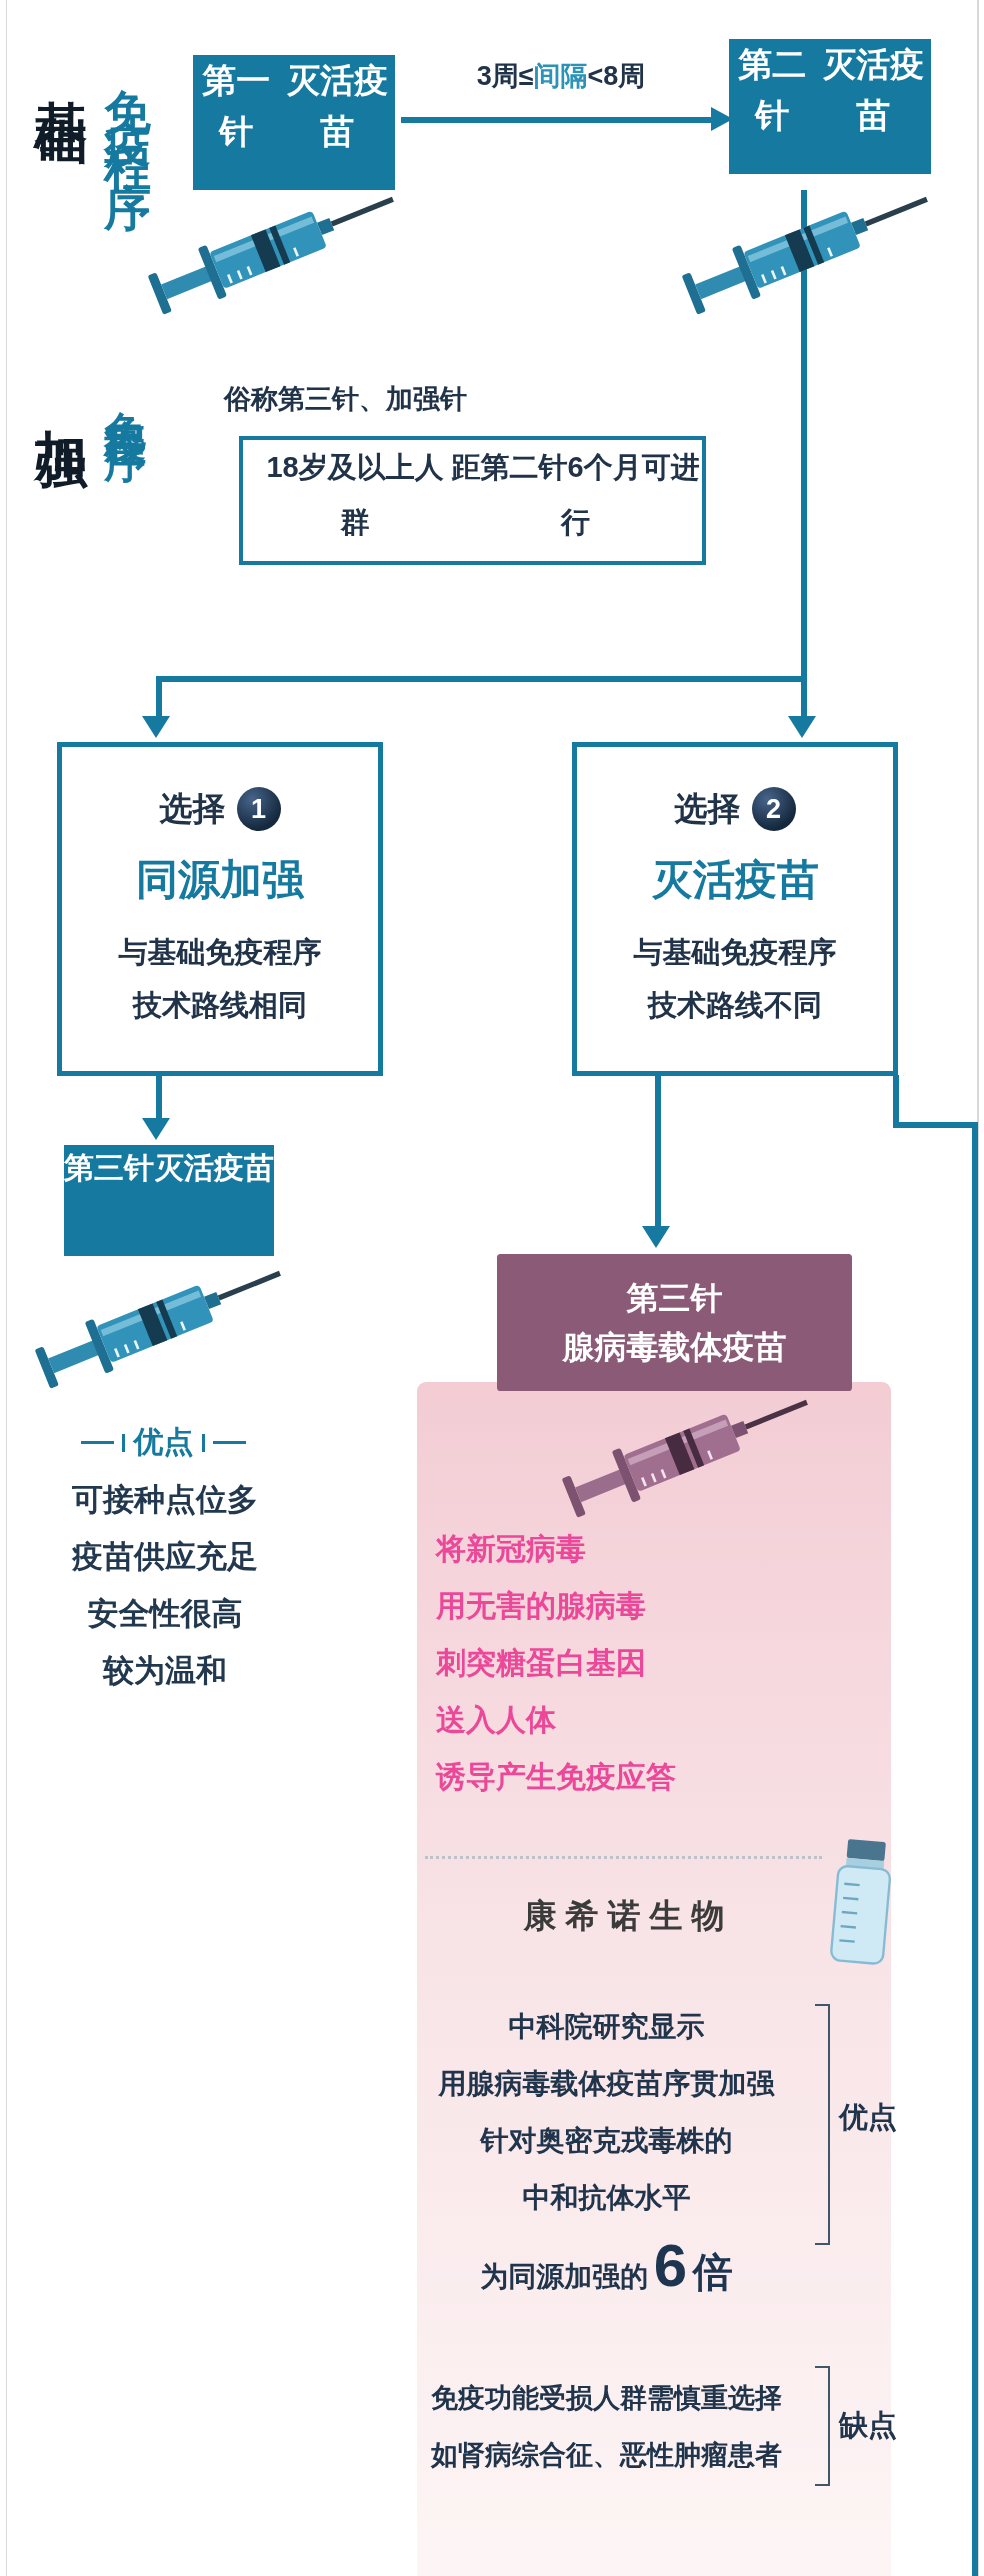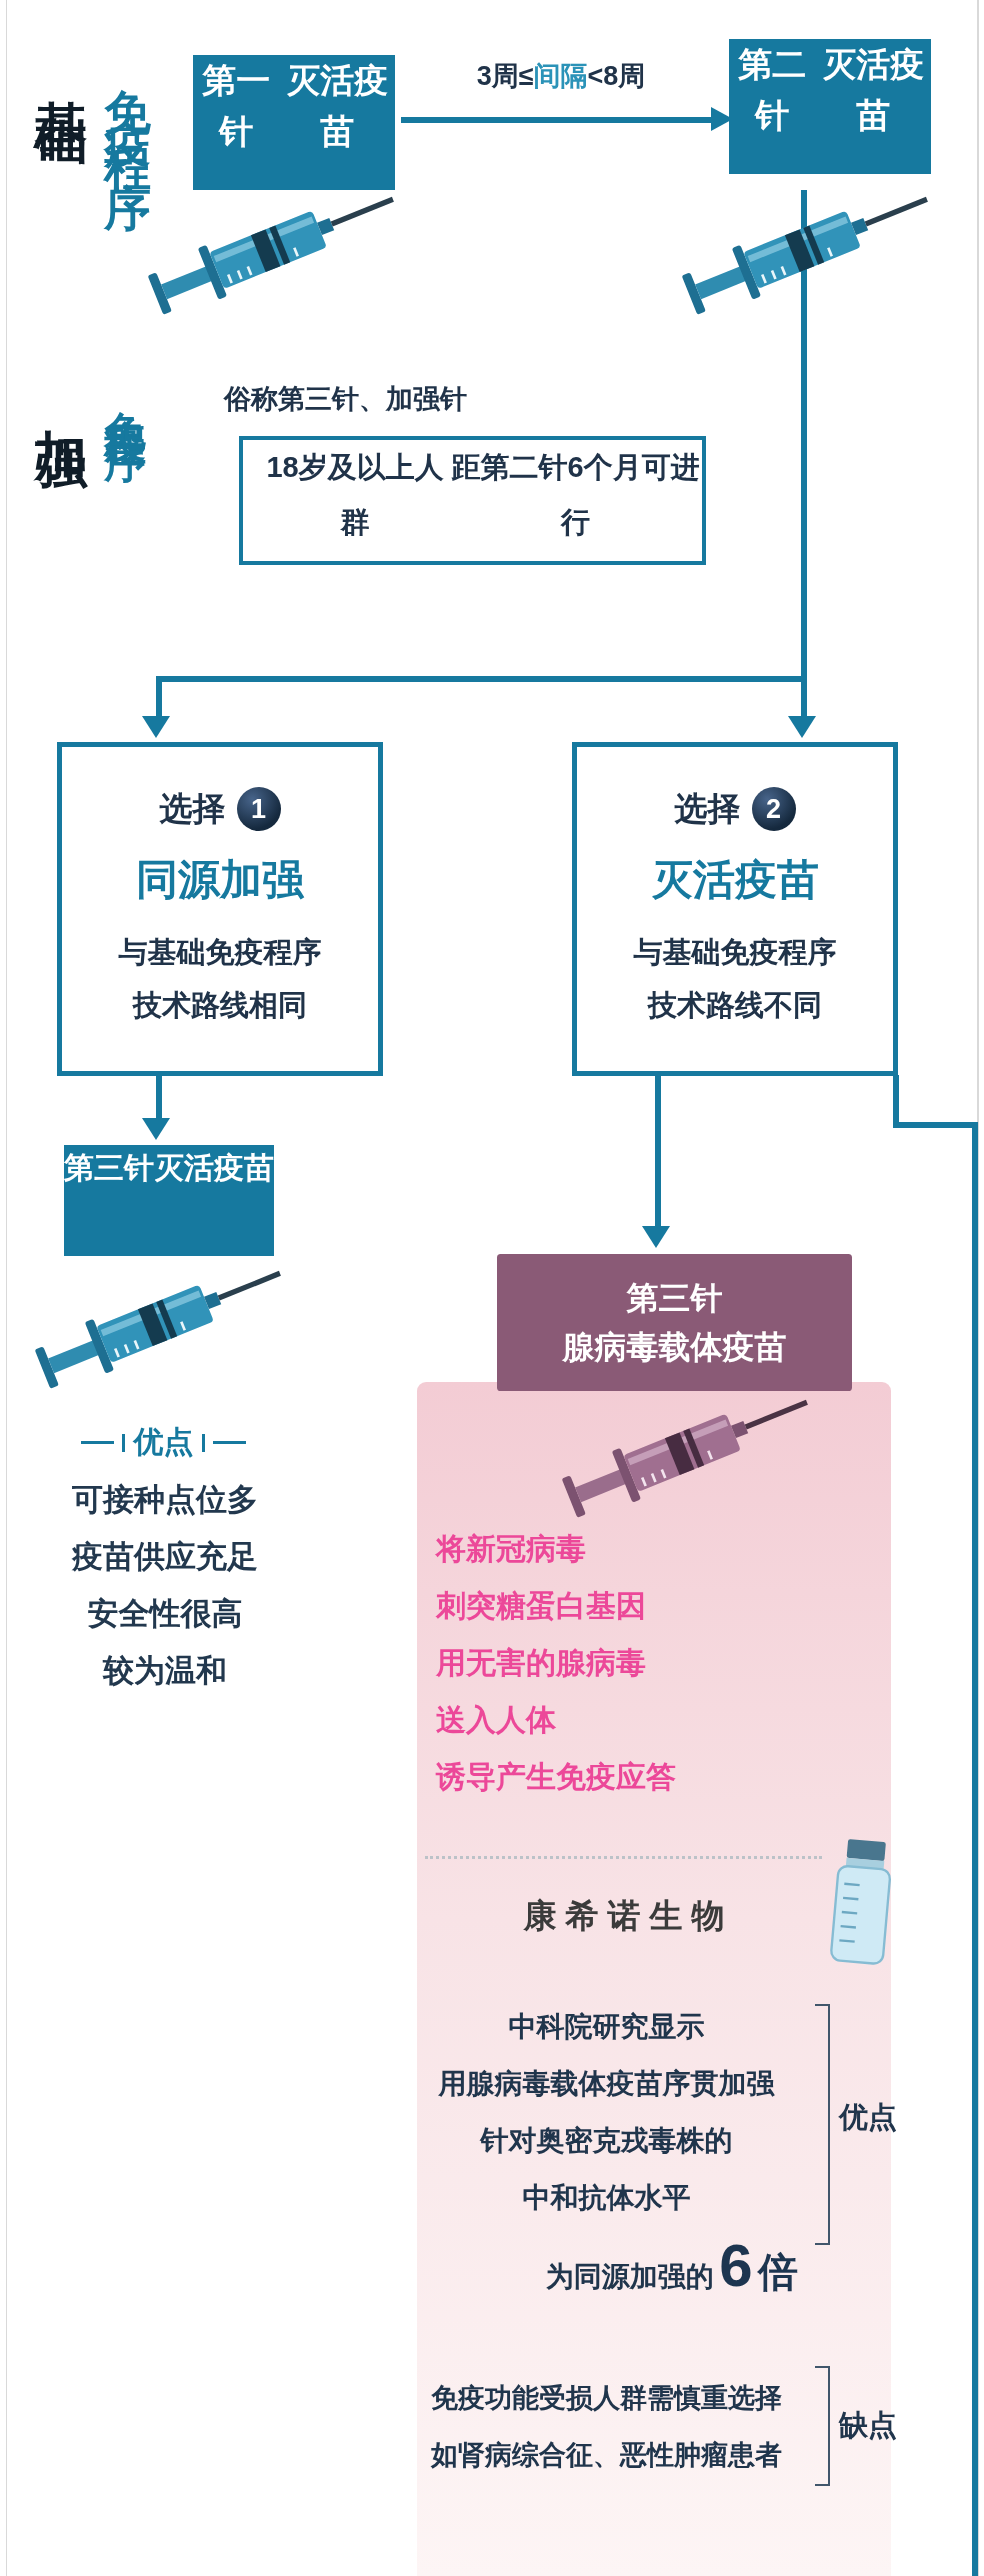--- a/index.html
+++ b/index.html
@@ -68,21 +68,21 @@
   .mech-block { font-weight:700; color:#ec4899; }
   .mech-block .li { font-size:30px; line-height:57px; }
 
   .dotted-divider { border-top:3.6px dotted #bcc2c8; height:0; }
 
   .brand { font-family:"DejaVu Serif", serif; font-size:33px; letter-spacing:9px; color:#3b3b3b;
            text-align:center; font-weight:600; }
 
   .pros2-block { text-align:center; font-weight:700; color:#20354c; }
   .pros2-block .li { font-size:28px; line-height:57px; }
-  .big-line { display:flex; align-items:baseline; justify-content:flex-end; gap:5.5px;
+  .big-line { display:flex; align-items:baseline; justify-content:center; gap:5.5px;
               font-weight:700; color:#20354c; }
   .big-line .pre { font-size:28px; }
   .big-line .big { font-size:60px; font-weight:900; color:#1d3550; }
   .big-line .unit { font-size:40px; font-weight:900; color:#1d3550; }
 
   .side-bracket { border-top:2.7px solid #41566b; border-right:2.7px solid #41566b; border-bottom:2.7px solid #41566b; }
   .bracket-label { font-size:29px; font-weight:900; color:#20354c; }
 
   .cons-block { text-align:center; font-weight:700; color:#20354c; }
   .cons-block .li { font-size:27px; line-height:57px; }
@@ -262,22 +262,22 @@
         <rect x="66" y="30" width="2" height="7" fill="#f3e4ee"></rect>
       <rect x="74" y="30" width="2" height="7" fill="#f3e4ee"></rect>
         <rect x="112" y="30" width="2" height="7" fill="#f3e4ee"></rect>
       <rect x="136" y="19" width="10" height="10" fill="#7c5270"></rect>
       <rect x="146" y="22" width="50" height="4" fill="#4a3344"></rect>
     </svg>
   </div>
 
   <div class="abs mech-block" style="left:436px; top:1520px; width:438px;">
     <div class="li">将新冠病毒</div>
+    <div class="li">用无害的腺病毒</div>
     <div class="li">刺突糖蛋白基因</div>
-    <div class="li">用无害的腺病毒</div>
     <div class="li">送入人体</div>
     <div class="li">诱导产生免疫应答</div>
   </div>
 
   <div class="abs dotted-divider" style="left:425px; top:1856px; width:397px;"></div>
 
   <div class="abs brand" style="left:460px; top:1894px; width:337px;">康希诺生物</div>
 
   <div class="abs vial-wrap" style="left:826px; top:1838px; width:71px;">
     <svg viewBox="0 0 60 110" width="100%">

